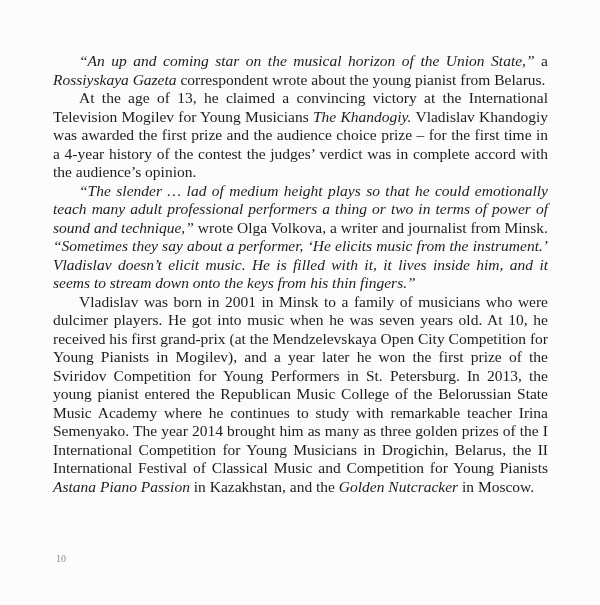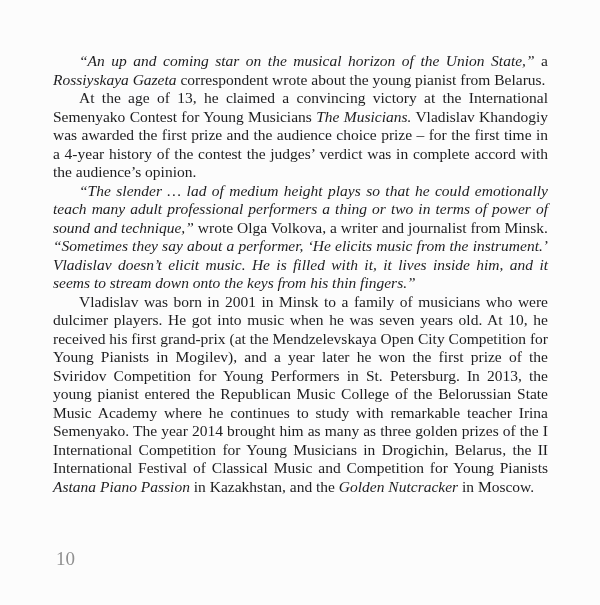--- a/index.html
+++ b/index.html
@@ -38,28 +38,28 @@
     text-indent: 26px;
   }
   .text-block em {
     font-style: italic;
   }
   .page-number {
     position: absolute;
     left: 56px;
     top: 550px;
     color: var(--page-num-color);
-    font-size: 19px;
+    font-size: 10px;
     line-height: 18px;
   }
 </style>
 </head>
 <body>
 
 <main class="page">
   <div class="text-block" id="text-block">
       <p class="para"><em>“An up and coming star on the musical horizon of the Union State,”</em><span> a </span><em>Rossiyskaya Gazeta</em><span> correspondent wrote about the young pianist from Belarus.</span></p>
-      <p class="para"><span>At the age of 13, he claimed a convincing victory at the International Semenyako Contest for Young Musicians </span><em>The Musicians.</em><span> Vladislav Khandogiy was awarded the first prize and the audience choice prize – for the first time in a 4-year history of the contest the judges’ verdict was in complete accord with the audience’s opinion.</span></p>
+      <p class="para"><span>At the age of 13, he claimed a convincing victory at the International Television Mogilev for Young Musicians </span><em>The Khandogiy.</em><span> Vladislav Khandogiy was awarded the first prize and the audience choice prize – for the first time in a 4-year history of the contest the judges’ verdict was in complete accord with the audience’s opinion.</span></p>
       <p class="para"><em>“The slender … lad of medium height plays so that he could emotionally teach many adult professional performers a thing or two in terms of power of sound and technique,”</em><span> wrote Olga Volkova, a writer and journalist from Minsk. </span><em>“Sometimes they say about a performer, ‘He elicits music from the instrument.’ Vladislav doesn’t elicit music. He is filled with it, it lives inside him, and it seems to stream down onto the keys from his thin fingers.”</em></p>
       <p class="para"><span>Vladislav was born in 2001 in Minsk to a family of musicians who were dulcimer players. He got into music when he was seven years old. At 10, he received his first grand-prix (at the Mendzelevskaya Open City Competition for Young Pianists in Mogilev), and a year later he won the first prize of the Sviridov Competition for Young Performers in St. Petersburg. In 2013, the young pianist entered the Republican Music College of the Belorussian State Music Academy where he continues to study with remarkable teacher Irina Semenyako. The year 2014 brought him as many as three golden prizes of the I International Competition for Young Musicians in Drogichin, Belarus, the II International Festival of Classical Music and Competition for Young Pianists </span><em>Astana Piano Passion</em><span> in Kazakhstan, and the </span><em>Golden Nutcracker</em><span> in Moscow.</span></p>
     </div>
   <div class="page-number">10</div>
 </main>
 
 </body></html>

